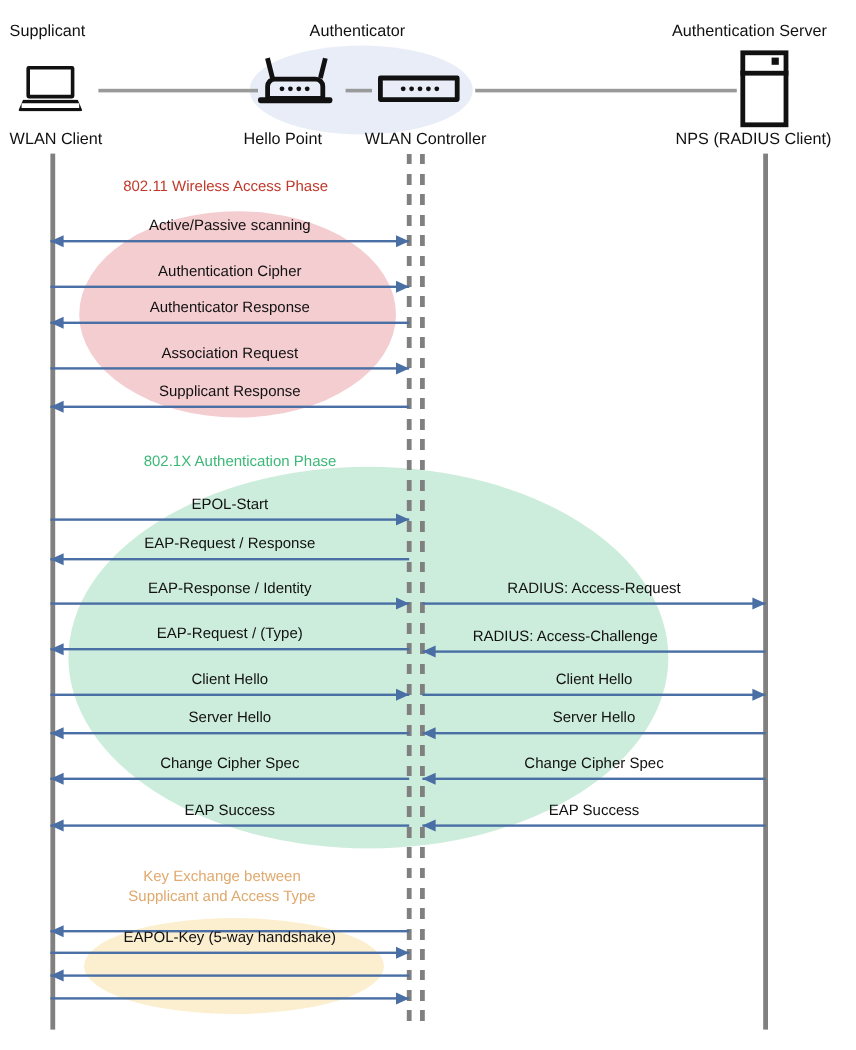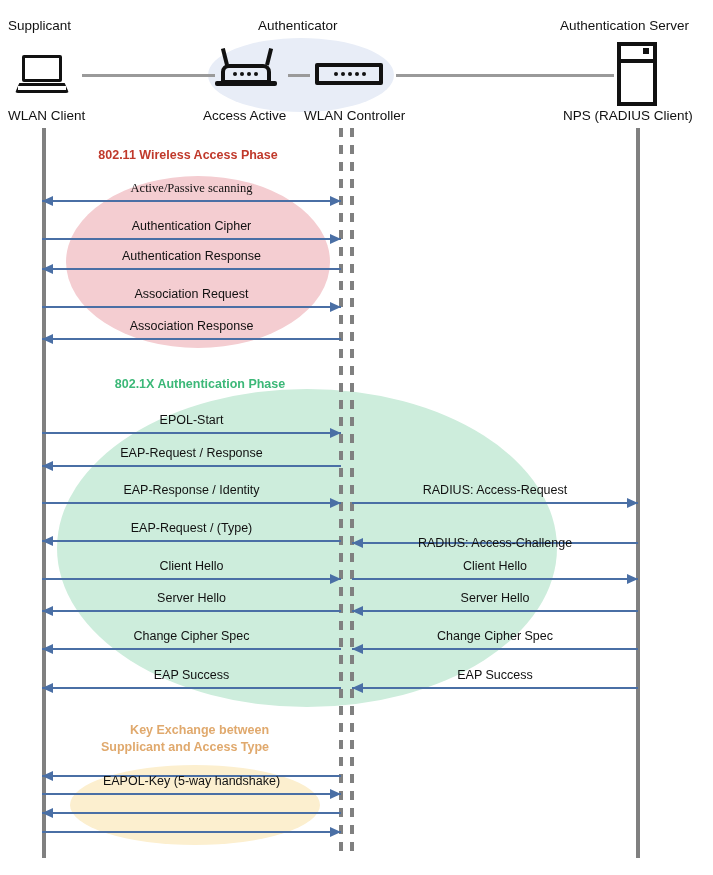--- a/index.html
+++ b/index.html
@@ -146,22 +146,22 @@
   
   .phase-ellipse {
     position: absolute;
     border-radius: 50%;
   }
 
   
   .phase-label {
     position: absolute;
     font-size: 12.5px;
-    font-weight: 700;
-    text-align: right;
+    font-weight: 400;
+    text-align: center;
     white-space: pre-line;
     line-height: 17px;
   }
 
   
   .msg-line {
     position: absolute;
     height: 2px;
     background: #4a6fa5;
   }
@@ -232,72 +232,72 @@
     </div>
   </div>
 
   <div class="icon" style="left:617px; top:42px; width:40px; height:64px;">
     <div class="srv-body"></div>
     <div class="srv-div"></div>
     <div class="srv-led"></div>
   </div>
 
   <div class="node-label" style="left:8px; top:108px;">WLAN Client</div>
-  <div class="node-label" style="left:203px; top:108px;">Access Active</div>
+  <div class="node-label" style="left:203px; top:108px;">Hello Point</div>
   <div class="node-label" style="left:304px; top:108px;">WLAN Controller</div>
   <div class="node-label" style="left:563px; top:108px;">NPS (RADIUS Client)</div>
 
   <div id="ellipse-layer">
       <div class="phase-ellipse" style="left: 66px; top: 176px; width: 264px; height: 172px; background: rgb(244, 205, 209);"></div>
       <div class="phase-ellipse" style="left: 57px; top: 389px; width: 500px; height: 318px; background: rgb(205, 237, 220);"></div>
       <div class="phase-ellipse" style="left: 70px; top: 765px; width: 250px; height: 80px; background: rgb(252, 239, 207);"></div>
     </div>
 
   <div id="lifeline-layer">
       <div class="lifeline" style="left: 42px; top: 128px; height: 730px;"></div>
       <div class="lifeline-dashed" style="left: 339px; top: 128px; height: 730px;"></div>
       <div class="lifeline-dashed" style="left: 350px; top: 128px; height: 730px;"></div>
       <div class="lifeline" style="left: 636px; top: 128px; height: 730px;"></div>
     </div>
 
   <div id="message-layer">
       <div class="msg-line" style="left: 42px; top: 200px; width: 299px; background: rgb(74, 111, 165);"></div>
       <div class="arrow-head right" style="left: 330px; top: 195.5px; border-left-color: rgb(74, 111, 165);"></div>
       <div class="arrow-head left" style="left: 42px; top: 195.5px; border-right-color: rgb(74, 111, 165);"></div>
-      <div class="msg-label" style="left: 191.5px; top: 181px; font-family: Liberation Serif, serif;">Active/Passive scanning</div>
+      <div class="msg-label" style="left: 191.5px; top: 181px;">Active/Passive scanning</div>
       <div class="msg-line" style="left: 42px; top: 238px; width: 299px; background: rgb(74, 111, 165);"></div>
       <div class="arrow-head right" style="left: 330px; top: 233.5px; border-left-color: rgb(74, 111, 165);"></div>
       <div class="msg-label" style="left: 191.5px; top: 219px;">Authentication Cipher</div>
       <div class="msg-line" style="left: 42px; top: 268px; width: 299px; background: rgb(74, 111, 165);"></div>
       <div class="arrow-head left" style="left: 42px; top: 263.5px; border-right-color: rgb(74, 111, 165);"></div>
-      <div class="msg-label" style="left: 191.5px; top: 249px;">Authentication Response</div>
+      <div class="msg-label" style="left: 191.5px; top: 249px;">Authenticator Response</div>
       <div class="msg-line" style="left: 42px; top: 306px; width: 299px; background: rgb(74, 111, 165);"></div>
       <div class="arrow-head right" style="left: 330px; top: 301.5px; border-left-color: rgb(74, 111, 165);"></div>
       <div class="msg-label" style="left: 191.5px; top: 287px;">Association Request</div>
       <div class="msg-line" style="left: 42px; top: 338px; width: 299px; background: rgb(74, 111, 165);"></div>
       <div class="arrow-head left" style="left: 42px; top: 333.5px; border-right-color: rgb(74, 111, 165);"></div>
-      <div class="msg-label" style="left: 191.5px; top: 319px;">Association Response</div>
+      <div class="msg-label" style="left: 191.5px; top: 319px;">Supplicant Response</div>
       <div class="msg-line" style="left: 42px; top: 432px; width: 299px; background: rgb(74, 111, 165);"></div>
       <div class="arrow-head right" style="left: 330px; top: 427.5px; border-left-color: rgb(74, 111, 165);"></div>
       <div class="msg-label" style="left: 191.5px; top: 413px;">EPOL-Start</div>
       <div class="msg-line" style="left: 42px; top: 465px; width: 299px; background: rgb(74, 111, 165);"></div>
       <div class="arrow-head left" style="left: 42px; top: 460.5px; border-right-color: rgb(74, 111, 165);"></div>
       <div class="msg-label" style="left: 191.5px; top: 446px;">EAP-Request / Response</div>
       <div class="msg-line" style="left: 42px; top: 502px; width: 299px; background: rgb(74, 111, 165);"></div>
       <div class="arrow-head right" style="left: 330px; top: 497.5px; border-left-color: rgb(74, 111, 165);"></div>
       <div class="msg-label" style="left: 191.5px; top: 483px;">EAP-Response / Identity</div>
       <div class="msg-line" style="left: 352px; top: 502px; width: 286px; background: rgb(74, 111, 165);"></div>
       <div class="arrow-head right" style="left: 627px; top: 497.5px; border-left-color: rgb(74, 111, 165);"></div>
       <div class="msg-label" style="left: 495px; top: 483px;">RADIUS: Access-Request</div>
       <div class="msg-line" style="left: 42px; top: 540px; width: 299px; background: rgb(74, 111, 165);"></div>
       <div class="arrow-head left" style="left: 42px; top: 535.5px; border-right-color: rgb(74, 111, 165);"></div>
       <div class="msg-label" style="left: 191.5px; top: 521px;">EAP-Request / (Type)</div>
       <div class="msg-line" style="left: 352px; top: 542px; width: 286px; background: rgb(74, 111, 165);"></div>
       <div class="arrow-head left" style="left: 352px; top: 537.5px; border-right-color: rgb(74, 111, 165);"></div>
-      <div class="msg-label" style="left: 495px; top: 523px; margin-top: 13px;">RADIUS: Access-Challenge</div>
+      <div class="msg-label" style="left: 471px; top: 523px;">RADIUS: Access-Challenge</div>
       <div class="msg-line" style="left: 42px; top: 578px; width: 299px; background: rgb(74, 111, 165);"></div>
       <div class="arrow-head right" style="left: 330px; top: 573.5px; border-left-color: rgb(74, 111, 165);"></div>
       <div class="msg-label" style="left: 191.5px; top: 559px;">Client Hello</div>
       <div class="msg-line" style="left: 352px; top: 578px; width: 286px; background: rgb(74, 111, 165);"></div>
       <div class="arrow-head right" style="left: 627px; top: 573.5px; border-left-color: rgb(74, 111, 165);"></div>
       <div class="msg-label" style="left: 495px; top: 559px;">Client Hello</div>
       <div class="msg-line" style="left: 42px; top: 610px; width: 299px; background: rgb(74, 111, 165);"></div>
       <div class="arrow-head left" style="left: 42px; top: 605.5px; border-right-color: rgb(74, 111, 165);"></div>
       <div class="msg-label" style="left: 191.5px; top: 591px;">Server Hello</div>
       <div class="msg-line" style="left: 352px; top: 610px; width: 286px; background: rgb(74, 111, 165);"></div>

